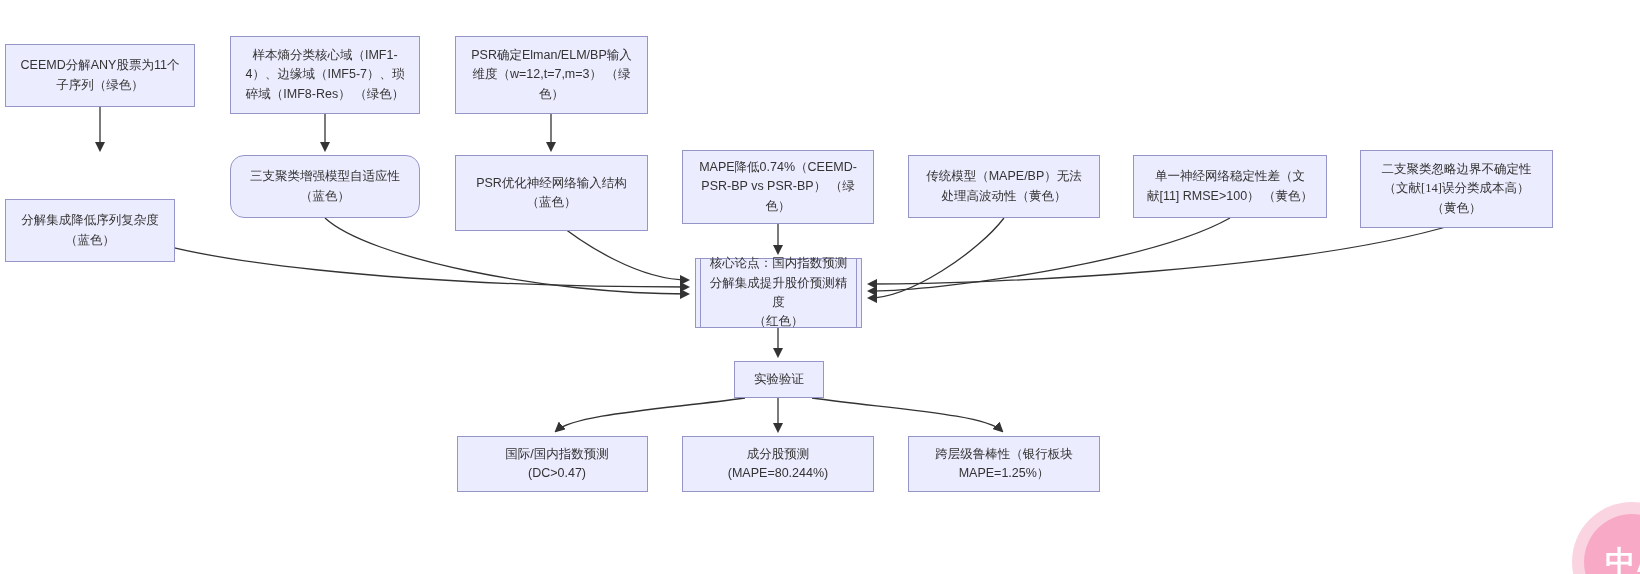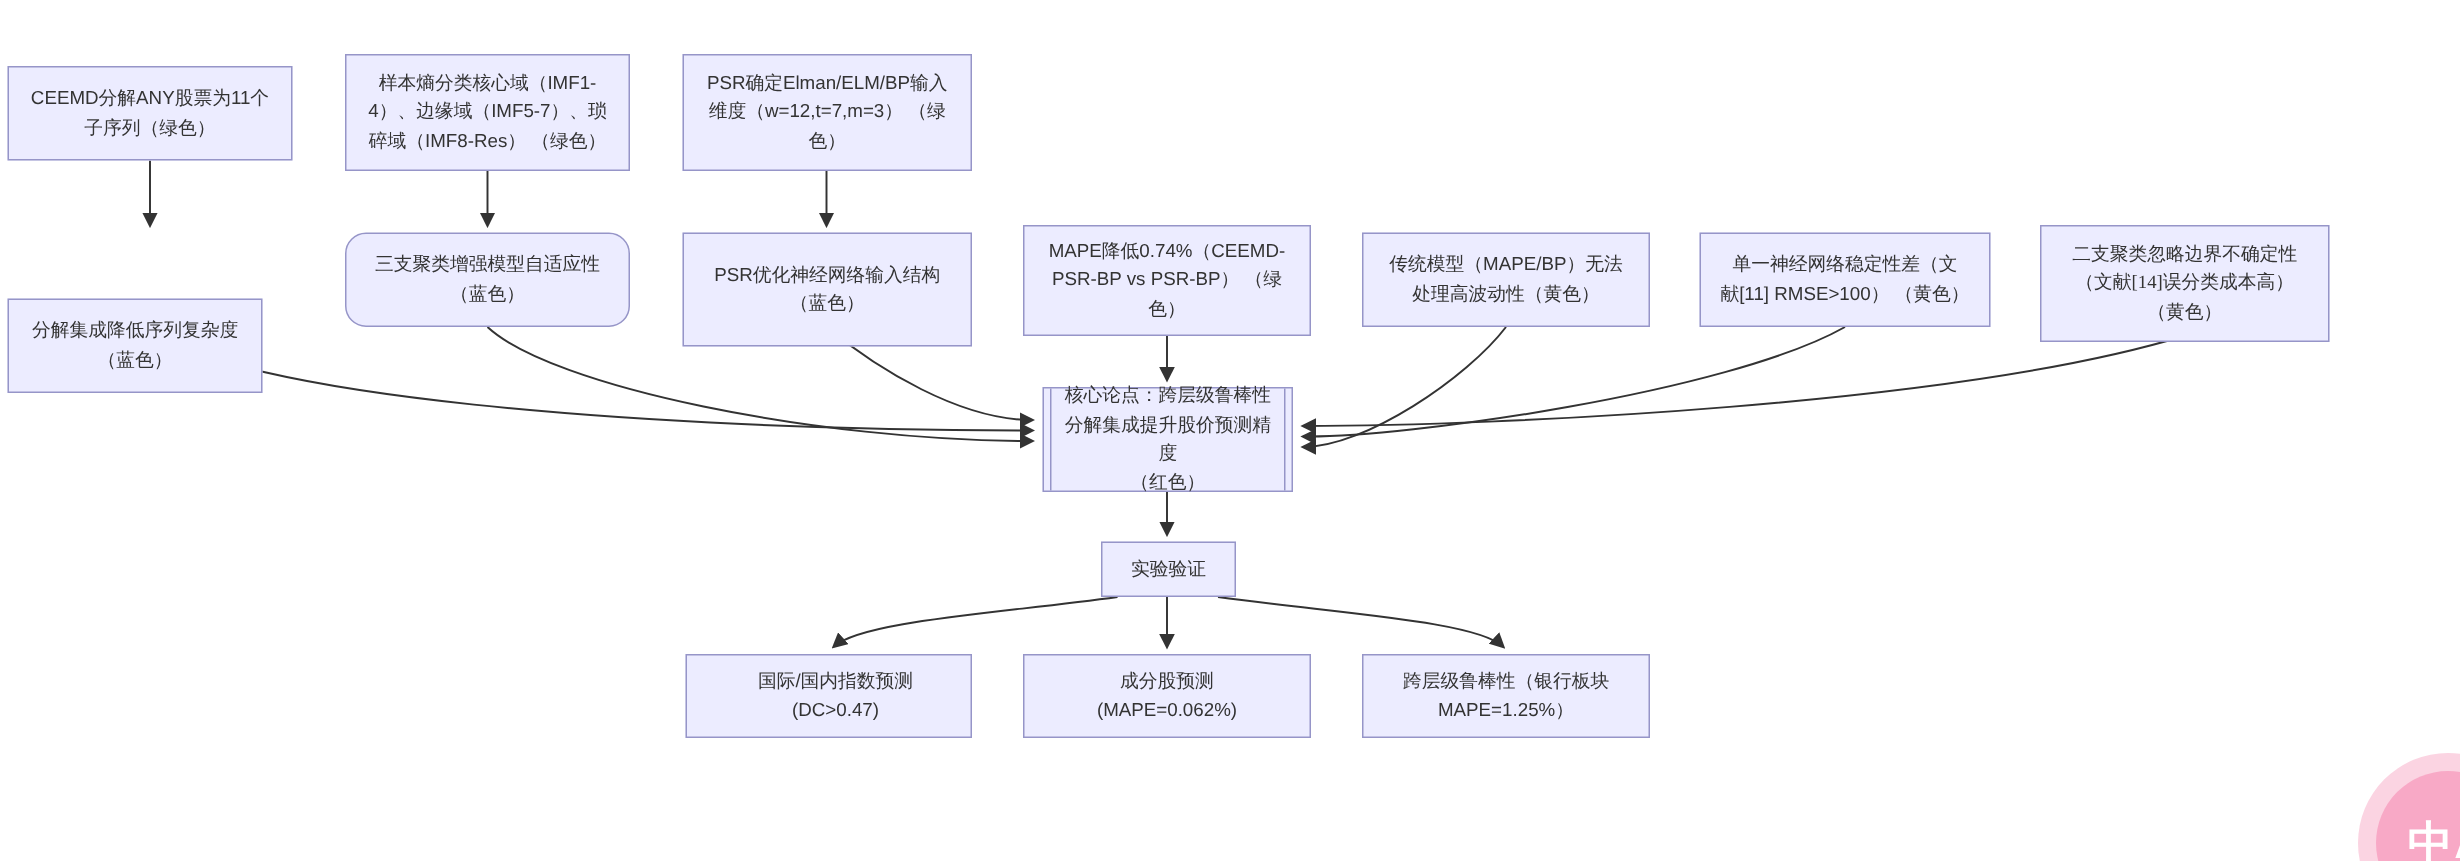--- a/index.html
+++ b/index.html
@@ -144,30 +144,30 @@
 PSR-BP vs PSR-BP） （绿
 色）</div>
   <div class="node e">传统模型（MAPE/BP）无法
 处理高波动性（黄色）</div>
   <div class="node f">单一神经网络稳定性差（文
 献[11] RMSE&gt;100） （黄色）</div>
   <div class="node g">二支聚类忽略边界不确定性
 （文献[14]误分类成本高）
 （黄色）</div>
 
-  <div class="node core">核心论点：跨层级鲁棒性
+  <div class="node core">核心论点：国内指数预测
 分解集成提升股价预测精度
 （红色）</div>
 
   <div class="node exp">实验验证</div>
 
   <div class="node v1">国际/国内指数预测
 (DC&gt;0.47)</div>
   <div class="node v2">成分股预测
-(MAPE=0.062%)</div>
+(MAPE=80.244%)</div>
   <div class="node v3">跨层级鲁棒性（银行板块
 MAPE=1.25%）</div>
 
   <div class="badge-halo">
     <div class="badge-inner">中A</div>
   </div>
 
 </div>
 
 </body></html>

